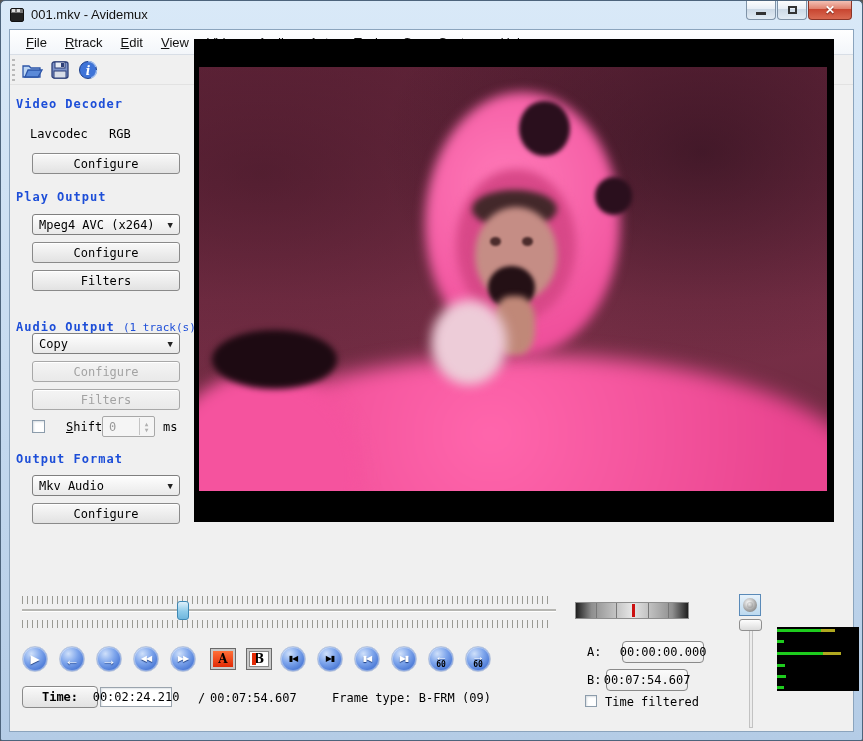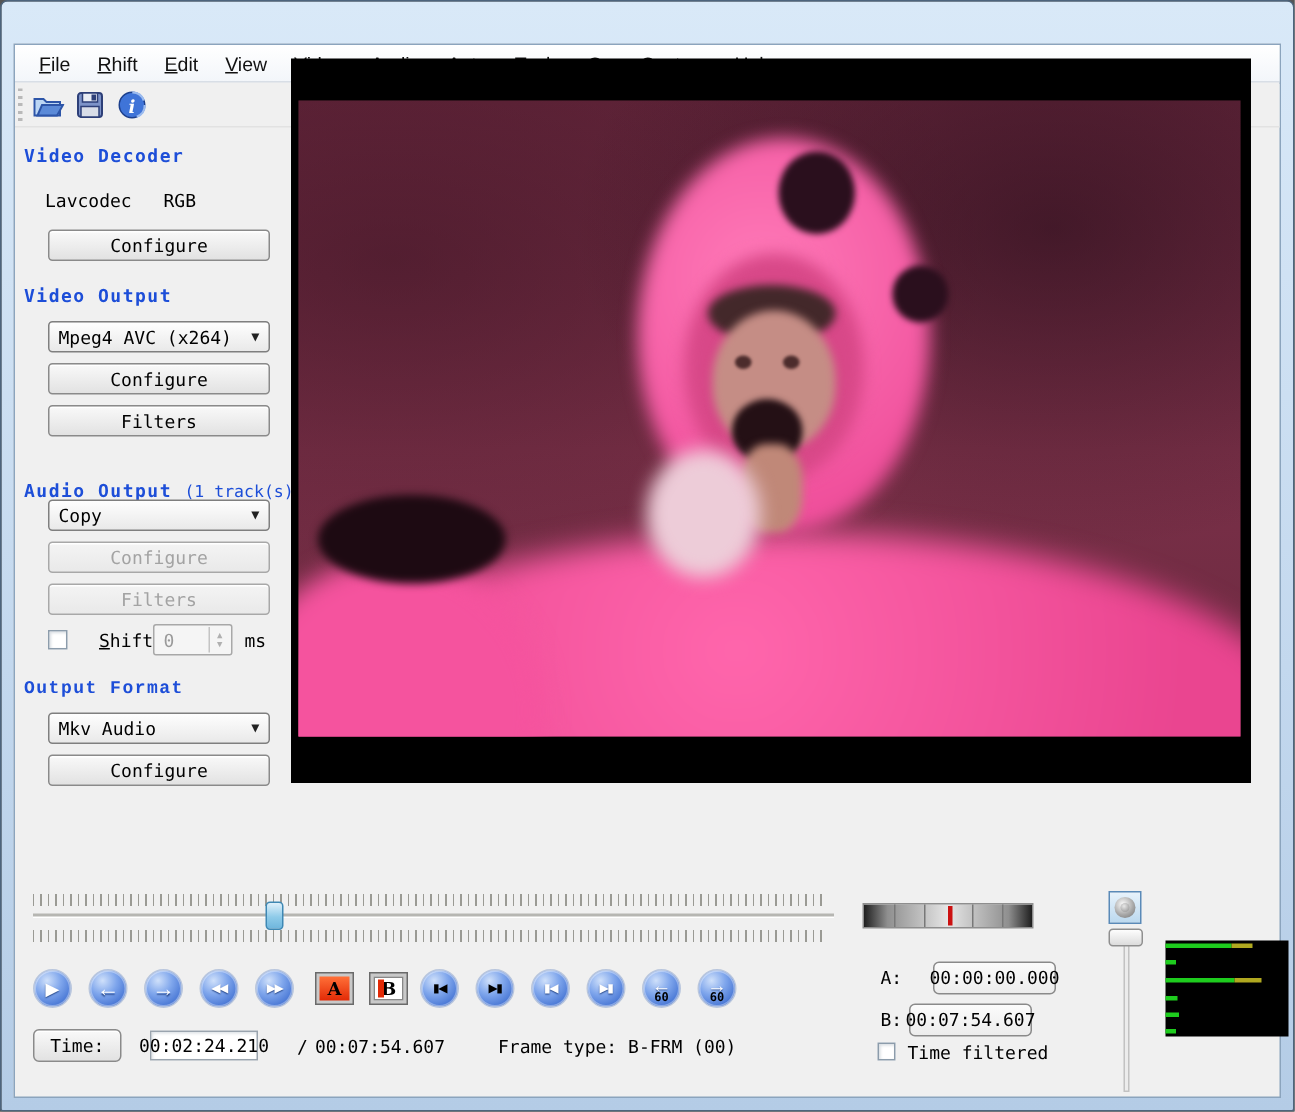--- a/index.html
+++ b/index.html
@@ -102,26 +102,41 @@
   .mbar{position:absolute;left:0;height:3px;display:flex;}
   .mg{height:3px;background:#1ecc1e;}
   .my{height:3px;background:#b0a820;}
   .stext{font-family:"DejaVu Sans Mono",monospace;font-size:12px;color:#000;position:absolute;}
 </style>
 </head>
 <body>
 
 <div class="window">
 
+  <div class="titlebar">
+    <div class="app-icon"></div>
+    <div class="title-text">001.mkv - Avidemux</div>
+    <div class="winbtns">
+      <div class="wbtn">
+          <div class="glyph-min"></div>
+        </div>
+      <div class="wbtn">
+          <div class="glyph-max"></div>
+        </div>
+      <div class="wbtn close">
+          <span class="glyph-close">✕</span>
+        </div>
+    </div>
+  </div>
 
   <div class="client">
 
     <div class="menubar">
       <div class="menu-item"><span></span><span class="mn">F</span><span>ile</span></div>
-      <div class="menu-item"><span></span><span class="mn">R</span><span>hift</span></div>
+      <div class="menu-item"><span></span><span class="mn">R</span><span>track</span></div>
       <div class="menu-item"><span></span><span class="mn">E</span><span>dit</span></div>
       <div class="menu-item"><span></span><span class="mn">V</span><span>iew</span></div>
       <div class="menu-item"><span>Vi</span><span class="mn">d</span><span>eo</span></div>
       <div class="menu-item"><span></span><span class="mn">A</span><span>udio</span></div>
       <div class="menu-item"><span></span><span class="mn">A</span><span>uto</span></div>
       <div class="menu-item"><span></span><span class="mn">T</span><span>ools</span></div>
       <div class="menu-item"><span></span><span class="mn">G</span><span>o</span></div>
       <div class="menu-item"><span></span><span class="mn">C</span><span>ustom</span></div>
       <div class="menu-item"><span></span><span class="mn">H</span><span>elp</span></div>
     </div>
@@ -150,21 +165,21 @@
         </svg>
       </div>
     </div>
 
     <div>
       <div class="hdr" style="left:6px;top:67px;">Video Decoder</div>
       <div class="lbl" style="left:20px;top:97px;">Lavcodec</div>
       <div class="lbl" style="left:99px;top:97px;">RGB</div>
       <div class="btn" style="left:22px;top:123px;">Configure</div>
 
-      <div class="hdr" style="left:6px;top:160px;">Video Output</div>
+      <div class="hdr" style="left:6px;top:160px;">Play Output</div>
       <div class="select" style="left:22px;top:184px;">
         <span>Mpeg4 AVC (x264)</span>
         <span class="arrow">▼</span>
       </div>
       <div class="btn" style="left:22px;top:212px;">Configure</div>
       <div class="btn" style="left:22px;top:240px;">Filters</div>
 
       <div class="hdr" style="left:6px;top:290px;">
         <span>Audio Output</span>
         <span style="font-weight:normal;letter-spacing:0;font-size:11px;">(1 track(s))</span>
@@ -177,21 +192,21 @@
       <div class="btn disabled" style="left:22px;top:359px;">Filters</div>
 
       <div class="checkbox" style="left:22px;top:390px;"></div>
       <div class="lbl" style="left:56px;top:390px;"><span></span><span style="text-decoration:underline;">S</span><span>hift:</span></div>
       <div class="spinner" style="left:92px;top:386px;">
         <span>0</span>
         <span class="arrows">▲<br>▼</span>
       </div>
       <div class="lbl" style="left:153px;top:390px;">ms</div>
 
-      <div class="hdr" style="left:6px;top:422px;font-family:Liberation Mono, monospace;">Output Format</div>
+      <div class="hdr" style="left:6px;top:422px;">Output Format</div>
       <div class="select" style="left:22px;top:445px;">
         <span>Mkv Audio</span>
         <span class="arrow">▼</span>
       </div>
       <div class="btn" style="left:22px;top:473px;">Configure</div>
     </div>
 
     <div class="video-frame">
       <div class="video-content">
         <div class="vshape" style="left:-3%;top:68%;width:110%;height:62%;filter:blur(10px);background:radial-gradient(circle at 45% 30%,#ff66ac,#ea4590 70%);"></div>
@@ -258,25 +273,25 @@
           <span class="g" style="font-size:13px;font-weight:bold;margin-top:-5px;">←</span>
           <span class="sub">60</span>
         </div>
       <div class="tbtn" style="left:455px;top:616px;">
           <span class="g" style="font-size:13px;font-weight:bold;margin-top:-5px;">→</span>
           <span class="sub">60</span>
         </div>
     </div>
 
     <div>
-      <div class="btn" style="left:12px;top:656px;width:59px;height:22px;border-radius:4px;">Time:</div>
+      <div class="btn" style="left:12px;top:656px;width:76px;height:22px;border-radius:4px;font-weight:bold;">Time:</div>
       <div class="timefield" style="left:90px;top:657px;width:72px;">00:02:24.210</div>
       <div class="stext" style="left:188px;top:661px;">/</div>
       <div class="stext" style="left:200px;top:661px;">00:07:54.607</div>
-      <div class="stext" style="left:322px;top:661px;">Frame type: B-FRM (00)</div>
+      <div class="stext" style="left:322px;top:661px;">Frame type: B-FRM (09)</div>
     </div>
 
     <div class="jog" style="left:565px;top:572px;">
       <i style="left:18%;"></i>
       <i style="left:36%;"></i>
       <i style="left:64%;"></i>
       <i style="left:82%;"></i>
       <div class="redline"></div>
     </div>
     <div class="stext" style="left:577px;top:615px;">A:</div>

